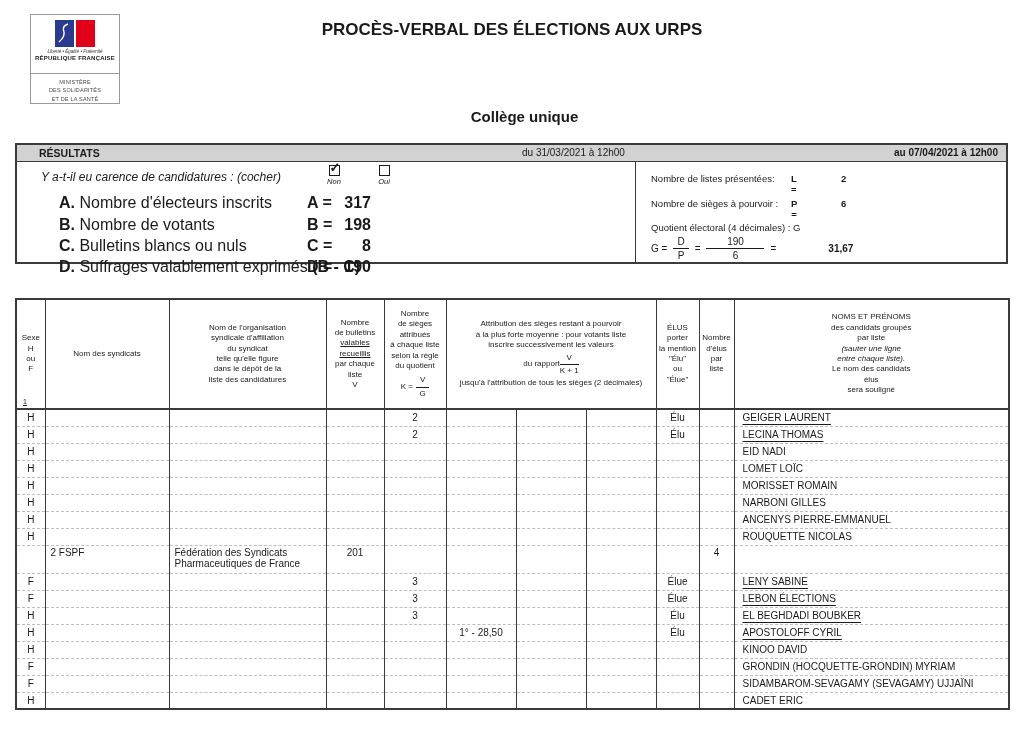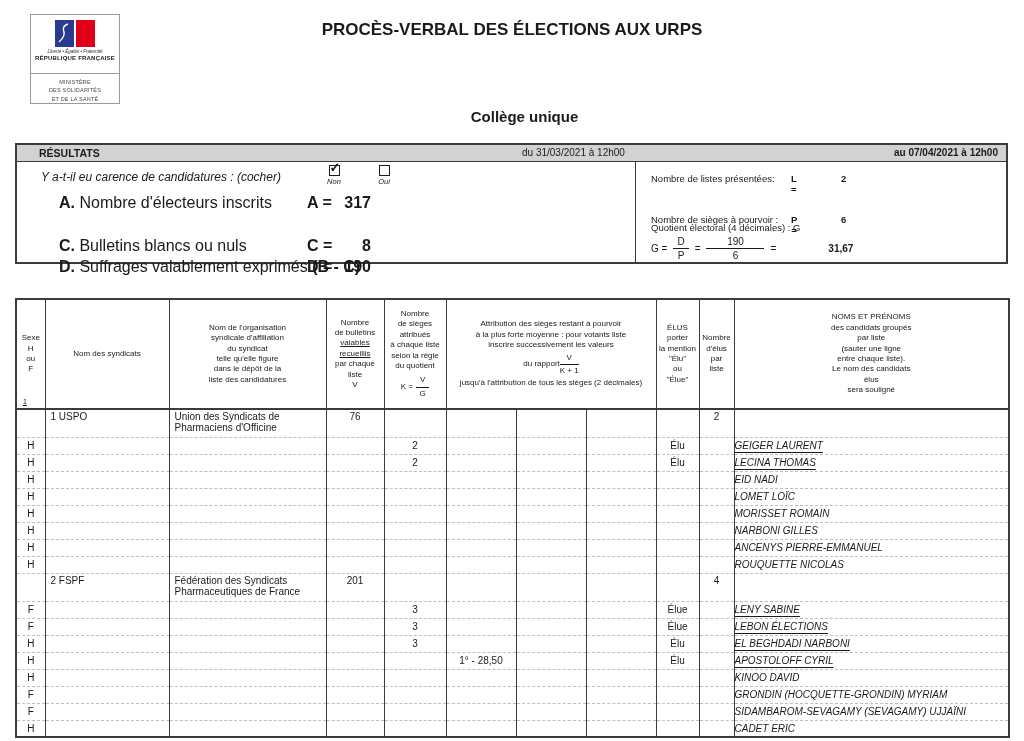--- a/index.html
+++ b/index.html
@@ -6,21 +6,21 @@
     --flag-blue:#2a3b8f; --flag-red:#e0001a; --bar-bg:#d2d2d2;
     --line:#3b3b3b; --dash:#bfbfbf; --text:#1a1a1a;
   }
   *{margin:0;padding:0;box-sizing:border-box;}
   html,body{background:#fff;}
   body{
     width:1024px;height:741px;position:relative;overflow:hidden;
     font-family:"Liberation Sans",sans-serif;color:var(--text,#1a1a1a);
   }
   .pl{white-space:pre-line;}
-  .it{}
+  .it{font-style:italic;}
   .b{font-weight:bold;}
 
   
   .logo{position:absolute;left:30px;top:14px;width:90px;height:90px;border:1px solid #9a9a9a;background:#fff;}
   .logo-top{height:59px;border-bottom:1px solid #9a9a9a;text-align:center;padding-top:5px;}
   .flag{display:flex;justify-content:center;gap:2px;height:27px;}
   .flag .fb{width:19px;height:27px;background:var(--flag-blue);position:relative;overflow:hidden;}
   .flag .fr{width:19px;height:27px;background:var(--flag-red);}
   .motto{font-size:4.5px;font-style:italic;margin-top:2px;color:#333;}
   .republic{font-size:6px;font-weight:bold;letter-spacing:.2px;margin-top:1px;}
@@ -46,40 +46,40 @@
   .box{width:11px;height:11px;border:1px solid #1a1a1a;margin:0 auto;position:relative;background:#fff;}
   .box .mark{position:absolute;left:0px;top:-5px;font-size:13px;font-weight:bold;line-height:13px;}
   .chk .clabel{font-size:7.5px;font-style:italic;margin-top:1px;}
   .res-row{position:absolute;left:10px;right:16px;font-size:16px;height:14px;margin-left:32px;}
   .res-row .sym{position:absolute;left:248px;font-weight:bold;}
   .res-row .val{position:absolute;left:266px;width:46px;text-align:right;font-weight:bold;}
   .rr-a{top:32px;}.rr-b{top:54px;}.rr-c{top:75px;}.rr-d{top:96px;}
   .res-rline{position:absolute;left:15px;font-size:9.5px;text-align:center;}
   .res-rline .sym{position:absolute;left:140px;font-weight:bold;}
   .res-rline .val{position:absolute;left:190px;font-weight:bold;}
-  .rl-1{top:11px;}.rl-2{top:36px;margin-top:16px;}.rl-3{top:60px;}
+  .rl-1{top:11px;}.rl-2{top:36px;}.rl-3{top:60px;}
   .gformula{position:absolute;left:15px;top:74px;display:flex;align-items:center;font-size:10px;gap:6px;}
   .frac{display:inline-block;text-align:center;vertical-align:middle;}
   .frac .top{display:block;border-bottom:1px solid #1a1a1a;padding:0 4px 1px;}
   .frac .bot{display:block;padding-top:1px;}
   .wide .top,.wide .bot{min-width:58px;}
   .gresult{margin-left:46px;}
 
   
   .etable{position:absolute;left:15px;top:298px;}
   table{border-collapse:collapse;table-layout:fixed;width:993px;}
   th,td{border-left:1px solid var(--line);overflow:hidden;}
   table{border:2px solid var(--line);}
   thead th{height:110px;font-weight:normal;font-size:8px;line-height:1.3;text-align:center;vertical-align:middle;border-bottom:2px solid var(--line);padding:2px;}
   tbody td{border-top:1px dashed var(--dash);font-size:10px;vertical-align:middle;}
   tr.lhead td{height:28px;vertical-align:top;padding-top:1px;}
   tr.cand td{height:17px;}
   td.c{text-align:center;}
   td.lft,.lft{text-align:left;padding-left:5px;}
-  td.namecell{font-style:italic;}
+  td.namecell{padding-left:8px;}
   .nm.elected{text-decoration:underline;text-underline-offset:3px;}
   .sexe-th{position:relative;}
   .footnote{position:absolute;left:6px;bottom:2px;font-size:7px;text-decoration:underline;}
   .u{text-decoration:underline;}
   .kfrm{margin-top:4px;display:inline-flex;align-items:center;gap:3px;font-size:8px;}
   .rapport{display:flex;align-items:center;justify-content:center;gap:0;margin:2px 0;}
   .attr-th{font-size:8px;}
 </style>
 </head>
 <body>
@@ -126,20 +126,25 @@
       <div class="chk">
         <div class="box"></div>
         <div class="clabel">Oui</div>
       </div>
     </div>
 
     <div class="res-row rr-a">
       <span class="b">A.</span><span> Nombre d'électeurs inscrits</span>
       <span class="sym">A =</span>
       <span class="val">317</span>
+    </div>
+    <div class="res-row rr-b">
+      <span class="b">B.</span><span> Nombre de votants</span>
+      <span class="sym">B =</span>
+      <span class="val">198</span>
     </div>
     <div class="res-row rr-c">
       <span class="b">C.</span><span> Bulletins blancs ou nuls</span>
       <span class="sym">C =</span>
       <span class="val">8</span>
     </div>
     <div class="res-row rr-d">
       <span class="b">D.</span><span> Suffrages valablement exprimés </span><span class="b">(B - C)</span>
       <span class="sym">D =</span>
       <span class="val">190</span>
@@ -261,33 +266,20 @@
 entre chaque liste).</span><br>
         <span class="pl">Le nom des candidats
 élus
 sera souligné</span>
       </th>
     </tr>
   </thead>
 
   <tbody>
 
-    <tr class="lhead">
-      <td></td>
-      <td class="lft">1 USPO</td>
-      <td class="lft">Union des Syndicats de Pharmaciens d'Officine</td>
-      <td class="c">76</td>
-      <td></td>
-      <td></td>
-          <td></td>
-          <td></td>
-      <td></td>
-      <td class="c">2</td>
-      <td></td>
-    </tr>
     <tr class="cand">
       <td class="c">H</td>
       <td></td>
           <td></td>
           <td></td>
       <td class="c">2</td>
       <td class="c"></td>
           <td></td>
           <td></td>
       <td class="c">Élu</td>
@@ -429,21 +421,21 @@
       <td class="c">H</td>
       <td></td>
           <td></td>
           <td></td>
       <td class="c">3</td>
       <td class="c"></td>
           <td></td>
           <td></td>
       <td class="c">Élu</td>
       <td></td>
-      <td class="namecell"><span class="nm elected">EL BEGHDADI NARBONI</span></td>
+      <td class="namecell"><span class="nm elected">EL BEGHDADI BOUBKER</span></td>
     </tr>
     <tr class="cand">
       <td class="c">H</td>
       <td></td>
           <td></td>
           <td></td>
       <td></td>
       <td class="c">1° - 28,50</td>
           <td></td>
           <td></td>

